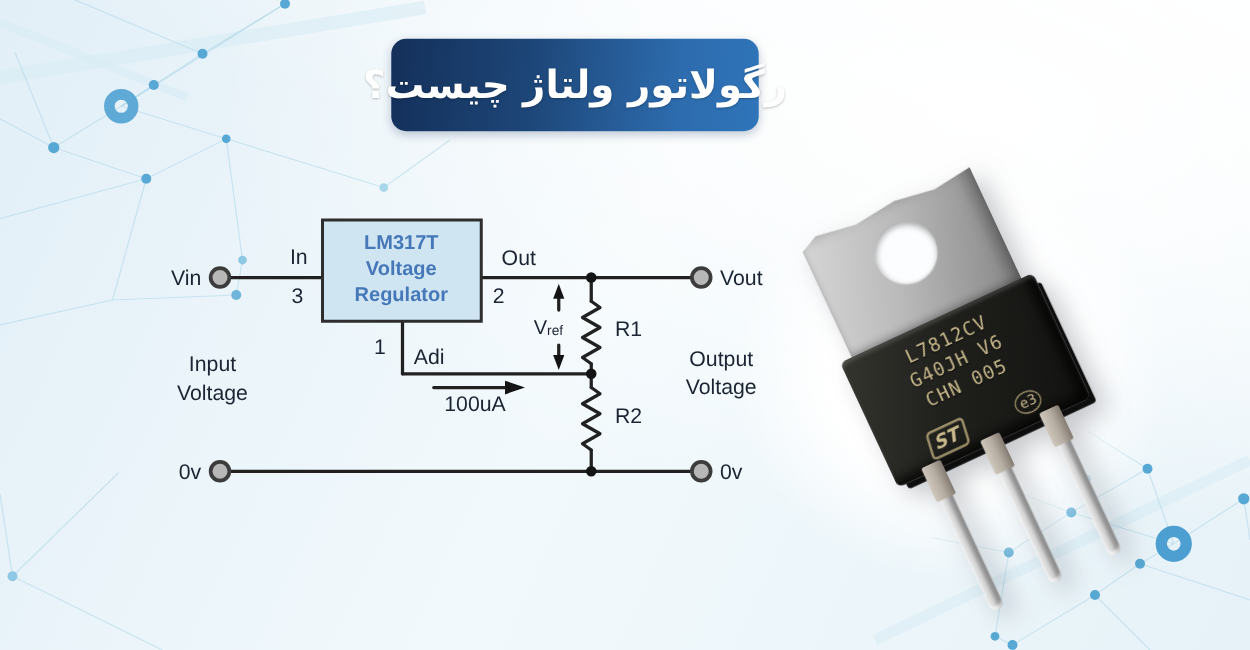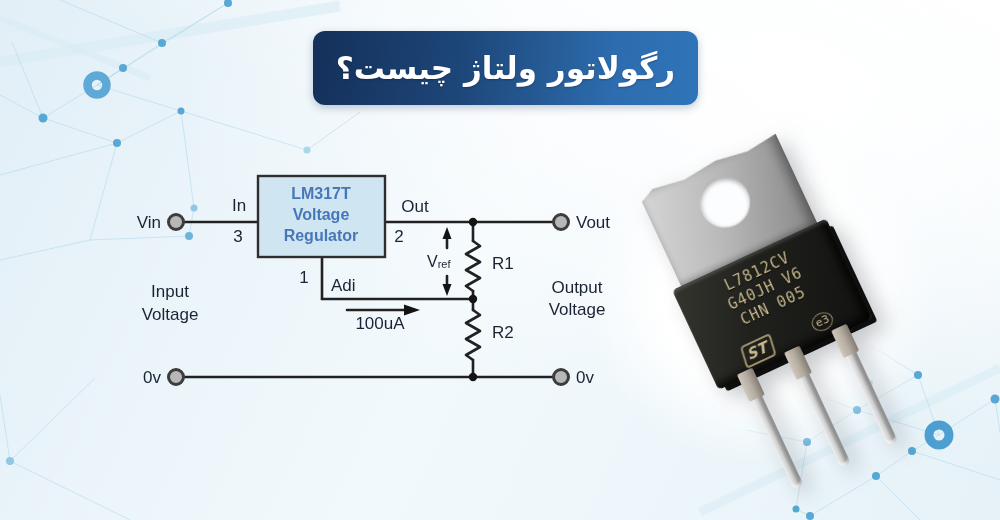--- a/index.html
+++ b/index.html
@@ -7,21 +7,21 @@
     position:relative;width:1000px;height:520px;overflow:hidden;
     font-family:"Liberation Sans",sans-serif;
     background:
       linear-gradient(205deg, rgba(255,255,255,.95) 0%, rgba(255,255,255,0) 45%),
       radial-gradient(ellipse at 78% 18%, #ffffff 0%, rgba(255,255,255,0) 55%),
       linear-gradient(115deg, #e2eff7 0%, #f2f9fc 48%, #e6f2f8 100%);
   }
   svg{position:absolute;left:0;top:0;}
   
   .banner{
-    position:absolute;left:313px;top:31px;width:385px;height:74px;
+    position:absolute;left:313px;top:31px;width:294px;height:74px;
     border-radius:12px;
     background:linear-gradient(95deg,#14305a 0%,#1d4678 38%,#2d6cae 78%,#2f74b9 100%);
     box-shadow:0 3px 8px rgba(20,48,90,.25);
     display:flex;align-items:center;justify-content:center;
   }
   .banner-title{
     direction:rtl;
     font-family:"DejaVu Sans",sans-serif;
     font-weight:bold;font-size:31px;color:#ffffff;
     text-shadow:0 1px 2px rgba(0,0,0,.25);

